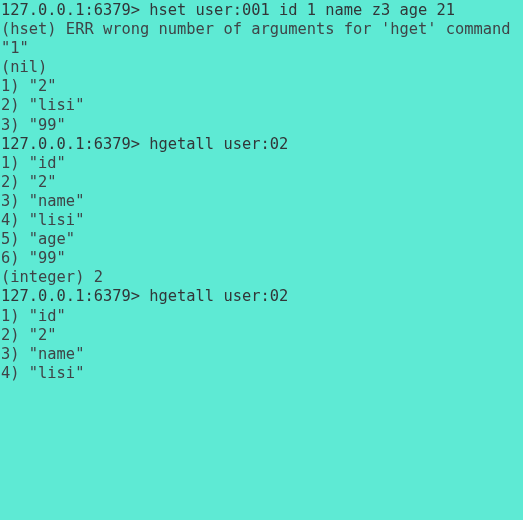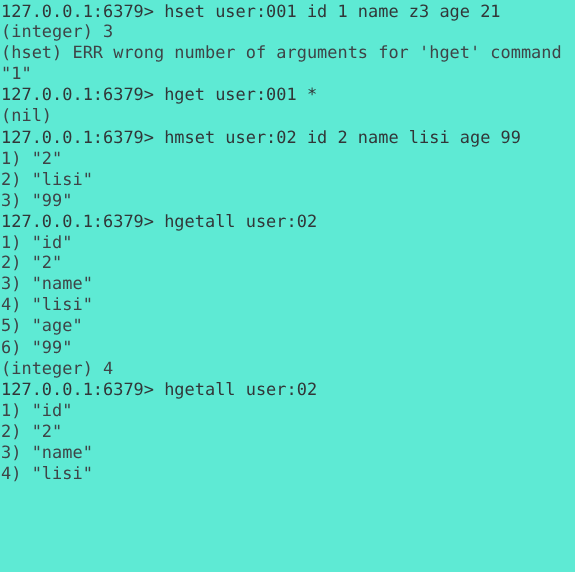--- a/index.html
+++ b/index.html
@@ -41,37 +41,34 @@
   .line.cmd { color: #323638; }
   .line.out { color: #3f4447; }
 </style>
 </head>
 <body>
 
 <div id="terminal">
   <div id="screen">
     <div id="scrollback">
         <div class="line cmd">127.0.0.1:6379&gt; hset user:001 id 1 name z3 age 21</div>
-        <div class="line out">(integer) 3</div>
         <div class="line out">(hset) ERR wrong number of arguments for 'hget' command</div>
         <div class="line out">"1"</div>
-        <div class="line cmd">127.0.0.1:6379&gt; hget user:001 *</div>
         <div class="line out">(nil)</div>
-        <div class="line cmd">127.0.0.1:6379&gt; hmset user:02 id 2 name lisi age 99</div>
         <div class="line out">1) "2"</div>
         <div class="line out">2) "lisi"</div>
         <div class="line out">3) "99"</div>
         <div class="line cmd">127.0.0.1:6379&gt; hgetall user:02</div>
         <div class="line out">1) "id"</div>
         <div class="line out">2) "2"</div>
         <div class="line out">3) "name"</div>
         <div class="line out">4) "lisi"</div>
         <div class="line out">5) "age"</div>
         <div class="line out">6) "99"</div>
-        <div class="line out">(integer) 4</div>
+        <div class="line out">(integer) 2</div>
         <div class="line cmd">127.0.0.1:6379&gt; hgetall user:02</div>
         <div class="line out">1) "id"</div>
         <div class="line out">2) "2"</div>
         <div class="line out">3) "name"</div>
         <div class="line out">4) "lisi"</div>
       </div>
 
   </div>
 </div>
 

